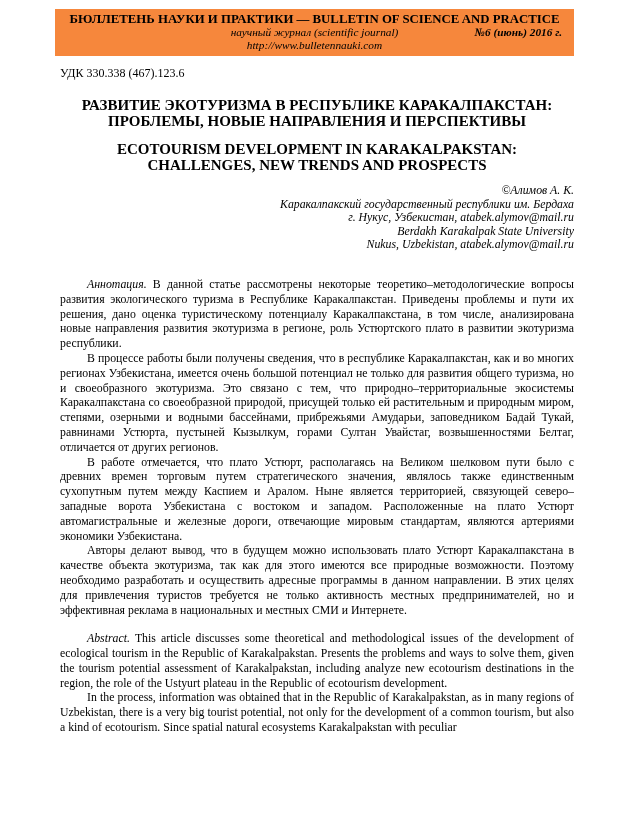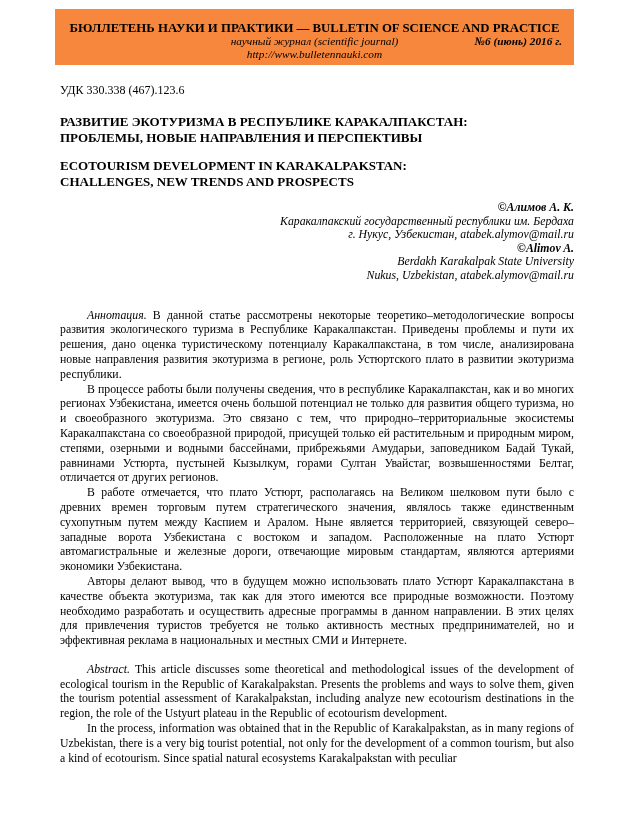--- a/index.html
+++ b/index.html
@@ -8,24 +8,24 @@
     width: 634px;
     height: 820px;
     background: #ffffff;
     color: #000000;
     font-family: "Liberation Serif", serif;
     overflow: hidden;
   }
   
   .banner {
     position: relative;
-    margin: 9px 0 18px 55px;
+    margin: 9px 0 10px 55px;
     width: 519px;
     background: #F6873C;
-    padding: 12px 0 4px 0;
+    padding: 3px 0 4px 0;
   }
   .banner-title {
     text-align: center;
     font-weight: bold;
     font-size: 12.8px;
     line-height: 14px;
     white-space: nowrap;
   }
   .banner-row {
     position: relative;
@@ -49,35 +49,35 @@
   }
   
   .content { margin: 0 60px; width: 514px; }
   .udc {
     margin-top: 4px;
     font-size: 12px;
     line-height: 14px;
   }
   .title {
     margin: 0;
-    text-align: left;
+    text-align: center;
     font-weight: bold;
-    font-size: 13px;
+    font-size: 15px;
     line-height: 16px;
   }
   .title-ru { margin-top: 17px; }
   .title-en { margin-top: 12px; }
   .authors {
     margin-top: 11px;
     text-align: right;
     font-style: italic;
     font-size: 11.8px;
     line-height: 13.6px;
   }
-  .author-name { font-weight: bold; }
+  .author-name { font-weight: normal; }
   .para {
     margin: 0;
     text-align: justify;
     text-indent: 27px;
     font-size: 11.8px;
     line-height: 14.8px;
   }
   .para-first { margin-top: 25px; }
   .gap-before { margin-top: 14px; }
   .label-italic { font-style: italic; }
@@ -115,21 +115,20 @@
 
     <h2 class="title title-en">
       <span>ECOTOURISM DEVELOPMENT IN KARAKALPAKSTAN:</span><br>
       <span>CHALLENGES, NEW TRENDS AND PROSPECTS</span>
     </h2>
 
     <div class="authors">
       <div class="author-name">©Алимов А. К.</div>
       <div>Каракалпакский государственный республики им. Бердаха</div>
       <div>г. Нукус, Узбекистан, atabek.alymov@mail.ru</div>
-      <div class="author-name">©Alimov A.</div>
       <div>Berdakh Karakalpak State University</div>
       <div>Nukus, Uzbekistan, atabek.alymov@mail.ru</div>
     </div>
 
     <p class="para para-first">
       <span class="label-italic">Аннотация.</span>
       <span>В данной статье рассмотрены некоторые теоретико–методологические вопросы развития экологического туризма в Республике Каракалпакстан. Приведены проблемы и пути их решения, дано оценка туристическому потенциалу Каракалпакстана, в том числе, анализирована новые направления развития экотуризма в регионе, роль Устюртского плато в развитии экотуризма республики.</span>
     </p>
     <p class="para">В процессе работы были получены сведения, что в республике Каракалпакстан, как и во многих регионах Узбекистана, имеется очень большой потенциал не только для развития общего туризма, но и своеобразного экотуризма. Это связано с тем, что природно–территориальные экосистемы Каракалпакстана со своеобразной природой, присущей только ей растительным и природным миром, степями, озерными и водными бассейнами, прибрежьями Амударьи, заповедником Бадай Тукай, равнинами Устюрта, пустыней Кызылкум, горами Султан Увайстаг, возвышенностями Белтаг, отличается от других регионов.</p>
     <p class="para">В работе отмечается, что плато Устюрт, располагаясь на Великом шелковом пути было с древних времен торговым путем стратегического значения, являлось также единственным сухопутным путем между Каспием и Аралом. Ныне является территорией, связующей северо–западные ворота Узбекистана с востоком и западом. Расположенные на плато Устюрт автомагистральные и железные дороги, отвечающие мировым стандартам, являются артериями экономики Узбекистана.</p>

